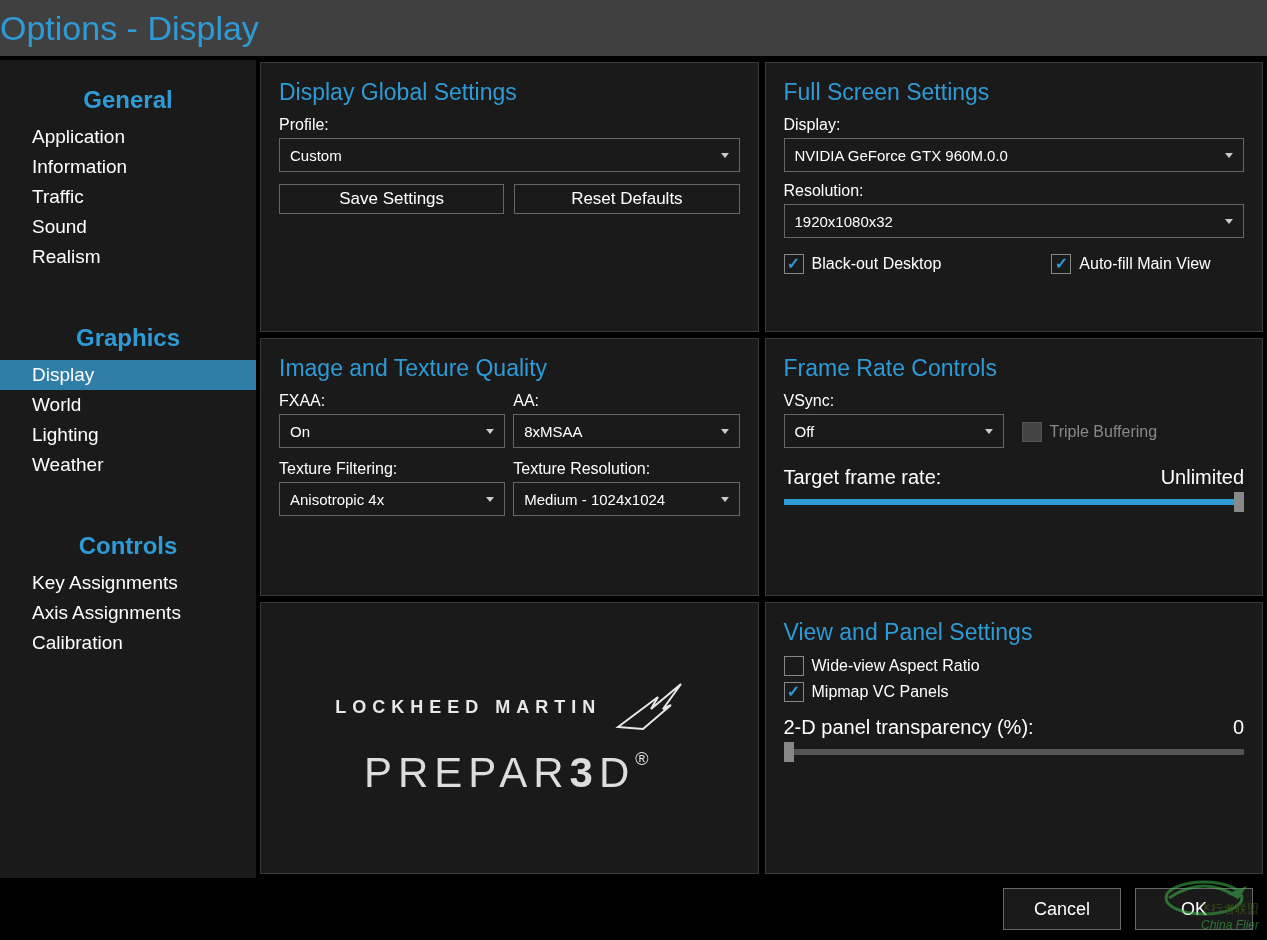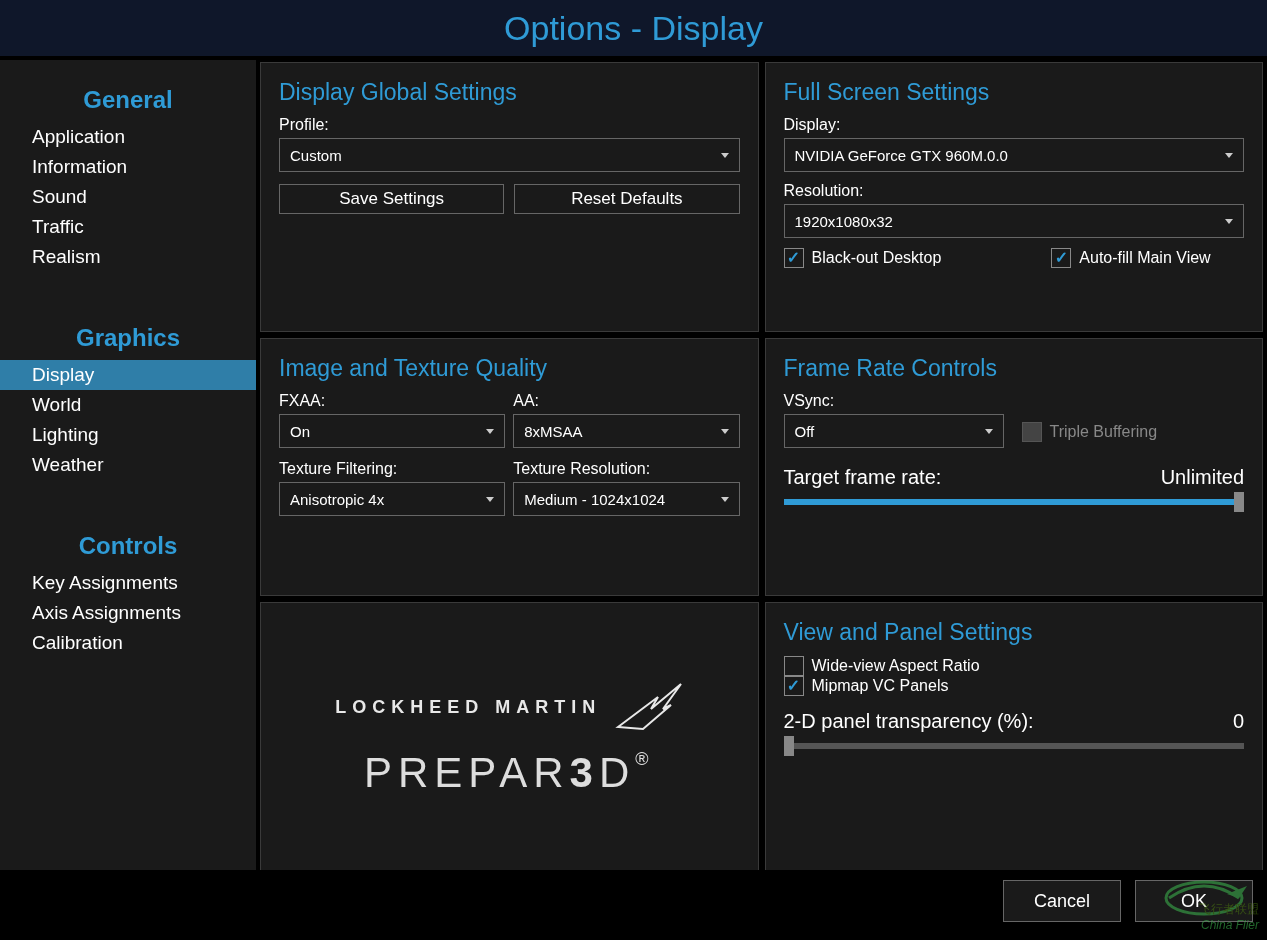--- a/index.html
+++ b/index.html
@@ -9,22 +9,22 @@
     background: #000;
     font-family: "Segoe UI", Arial, sans-serif;
     color: #fff;
     overflow: hidden;
     position: relative;
   }
   .header {
     height: 58px;
     display: flex;
     align-items: center;
-    justify-content: center;
-    background: #0f172a;
+    justify-content: flex-start;
+    background: #404040;
     border-bottom: 2px solid #000;
   }
   .header-title {
     color: #2f9bd6;
     font-size: 34px;
     font-weight: 300;
   }
   .body-area {
     display: flex;
     height: 820px;
@@ -104,21 +104,21 @@
     color: #fff;
     font-size: 17px;
     display: flex;
     align-items: center;
     justify-content: center;
     cursor: pointer;
   }
   .btn-row { display: flex; gap: 10px; margin-top: 12px; }
   .btn-row .button { flex: 1; }
   .two-col { display: grid; grid-template-columns: 1fr 1fr; gap: 12px 8px; }
-  .checkbox-row { display: flex; align-items: center; gap: 8px; font-size: 16px; }
+  .checkbox-row { display: flex; align-items: center; gap: 8px; margin-top: 6px; font-size: 16px; }
   .checkbox {
     width: 20px; height: 20px;
     border: 1px solid #888;
     display: inline-flex;
     align-items: center;
     justify-content: center;
     cursor: pointer;
   }
   .checkbox.checked::after {
     content: "✓";
@@ -171,21 +171,21 @@
   .p3d-text {
     font-size: 42px;
     font-weight: 300;
     letter-spacing: 6px;
     color: #ddd;
   }
   .p3d-text .three { font-weight: 600; }
   .p3d-text .reg { font-size: 18px; vertical-align: top; }
   .footer {
     position: absolute;
-    bottom: 8px;
+    bottom: 0;
     left: 0;
     right: 0;
     height: 62px;
     background: #000;
     display: flex;
     justify-content: flex-end;
     align-items: center;
     padding-right: 14px;
     gap: 14px;
   }
@@ -209,22 +209,22 @@
 <div class="header">
   <div class="header-title">Options - Display</div>
 </div>
 
 <div class="body-area">
 
   <div class="sidebar">
     <div class="sidebar-group-header">General</div>
     <div class="sidebar-item">Application</div>
     <div class="sidebar-item">Information</div>
+    <div class="sidebar-item">Traffic</div>
     <div class="sidebar-item">Sound</div>
-    <div class="sidebar-item">Traffic</div>
     <div class="sidebar-item">Realism</div>
 
     <div class="sidebar-group-gap"></div>
     <div class="sidebar-group-header">Graphics</div>
     <div class="sidebar-item selected">Display</div>
     <div class="sidebar-item">World</div>
     <div class="sidebar-item">Lighting</div>
     <div class="sidebar-item">Weather</div>
 
     <div class="sidebar-group-gap"></div>

